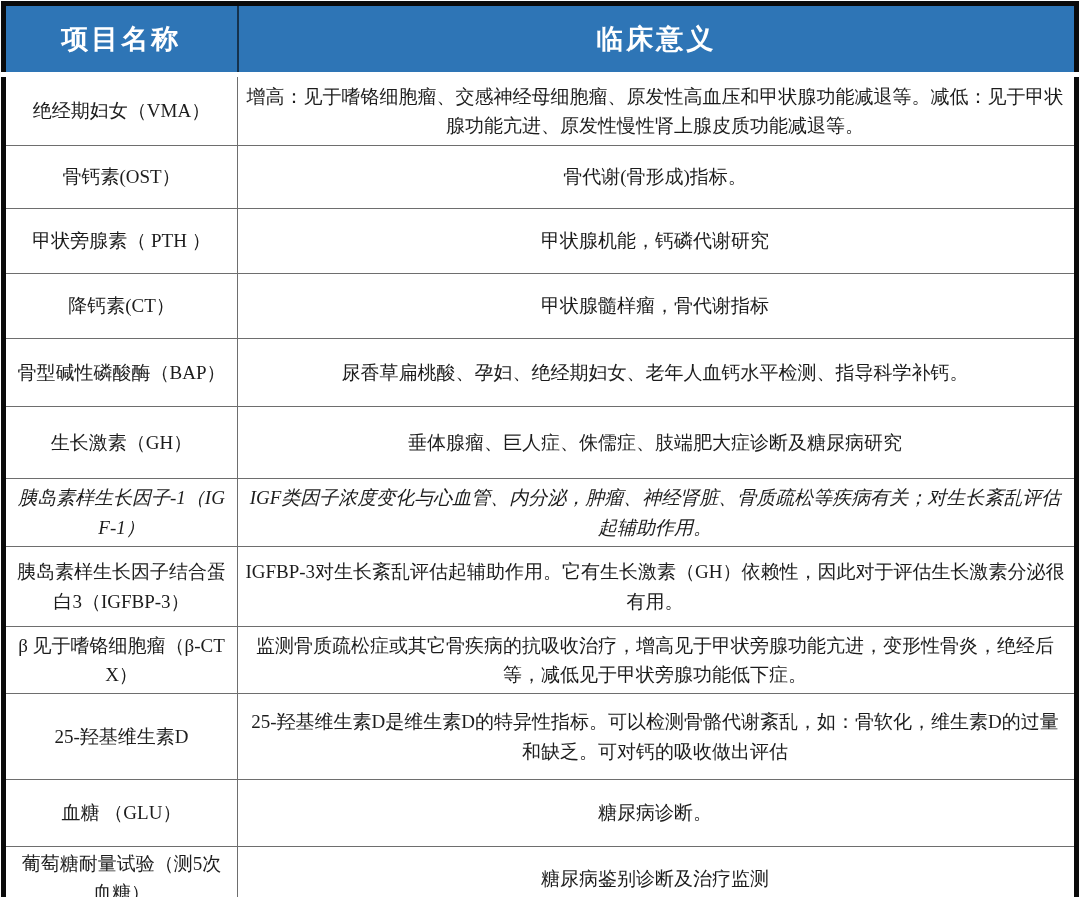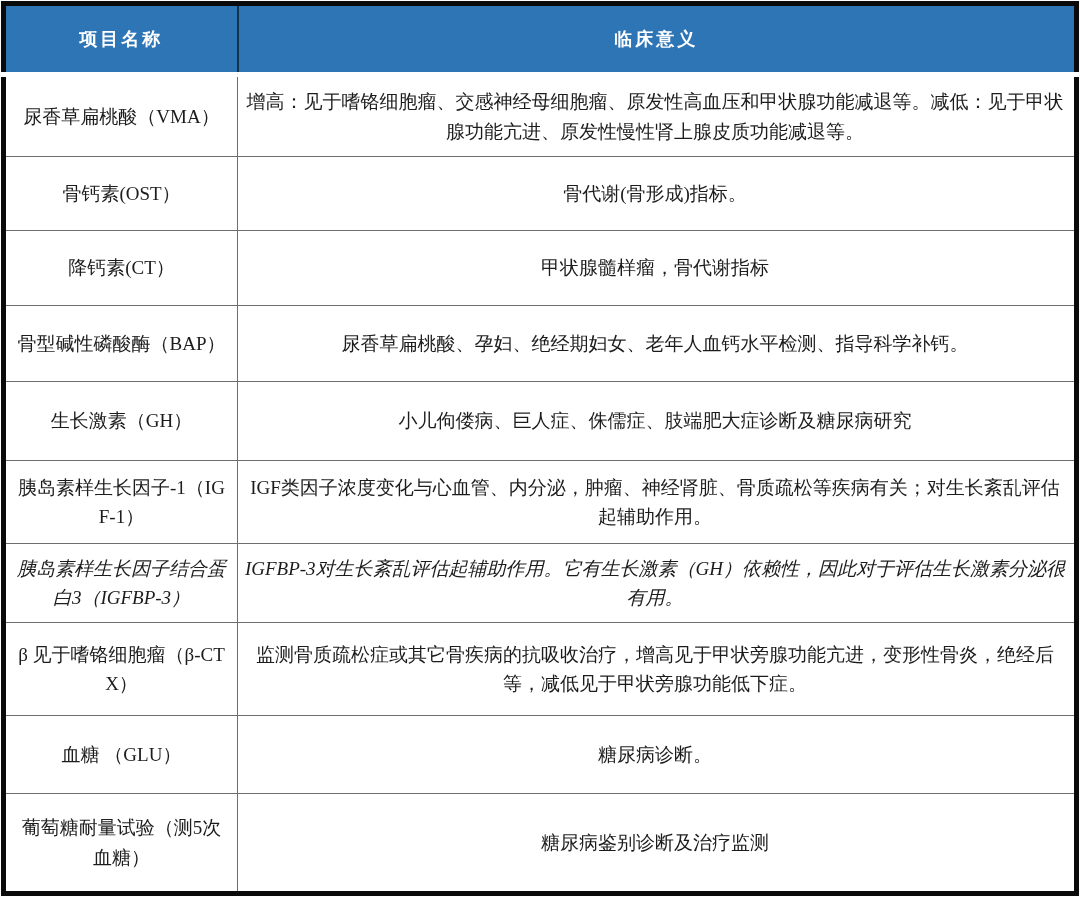--- a/index.html
+++ b/index.html
@@ -22,21 +22,21 @@
     table-layout: fixed;
     border: 5px solid #0a0a0a;
     background: #ffffff;
   }
   col.c-name { width: 234px; }
   col.c-sig  { width: auto; }
 
   thead th {
     background: #2e75b6;
     color: #ffffff;
-    font-size: 18px;
+    font-size: 27px;
     font-weight: bold;
     letter-spacing: 3px;
     height: 64px;
     text-align: center;
     vertical-align: middle;
     border-bottom: 5px solid #ffffff;
   }
   thead th:first-child {
     border-right: 2px solid #15324d;
   }
@@ -82,60 +82,68 @@
       <col class="c-sig">
     </colgroup>
     <thead>
       <tr>
         <th>项目名称</th>
         <th>临床意义</th>
       </tr>
     </thead>
     <tbody>
   <tr>
-    <td class="col-name">尿香草扁桃酸（VMA）</td>
+    <td class="col-name">绝经期妇女（VMA）</td>
     <td class="col-sig">增高：见于嗜铬细胞瘤、交感神经母细胞瘤、原发性高血压和甲状腺功能减退等。减低：见于甲状腺功能亢进、原发性慢性肾上腺皮质功能减退等。</td>
   </tr>
 
   <tr>
     <td class="col-name">骨钙素(OST）</td>
     <td class="col-sig">骨代谢(骨形成)指标。</td>
   </tr>
 
+  <tr>
+    <td class="col-name">甲状旁腺素（ PTH ）</td>
+    <td class="col-sig">甲状腺机能，钙磷代谢研究</td>
+  </tr>
 
   <tr>
     <td class="col-name">降钙素(CT）</td>
     <td class="col-sig">甲状腺髓样瘤，骨代谢指标</td>
   </tr>
 
   <tr>
     <td class="col-name">骨型碱性磷酸酶（BAP）</td>
     <td class="col-sig">尿香草扁桃酸、孕妇、绝经期妇女、老年人血钙水平检测、指导科学补钙。</td>
   </tr>
 
   <tr>
     <td class="col-name">生长激素（GH）</td>
-    <td class="col-sig">小儿佝偻病、巨人症、侏儒症、肢端肥大症诊断及糖尿病研究</td>
+    <td class="col-sig">垂体腺瘤、巨人症、侏儒症、肢端肥大症诊断及糖尿病研究</td>
   </tr>
 
   <tr>
     <td class="col-name">胰岛素样生长因子-1（IGF-1）</td>
     <td class="col-sig">IGF类因子浓度变化与心血管、内分泌，肿瘤、神经肾脏、骨质疏松等疾病有关；对生长紊乱评估起辅助作用。</td>
   </tr>
 
   <tr>
     <td class="col-name">胰岛素样生长因子结合蛋白3（IGFBP-3）</td>
     <td class="col-sig">IGFBP-3对生长紊乱评估起辅助作用。它有生长激素（GH）依赖性，因此对于评估生长激素分泌很有用。</td>
   </tr>
 
   <tr>
     <td class="col-name">β 见于嗜铬细胞瘤（β-CTX）</td>
     <td class="col-sig">监测骨质疏松症或其它骨疾病的抗吸收治疗，增高见于甲状旁腺功能亢进，变形性骨炎，绝经后等，减低见于甲状旁腺功能低下症。</td>
   </tr>
 
+  <tr>
+    <td class="col-name">25-羟基维生素D</td>
+    <td class="col-sig">25-羟基维生素D是维生素D的特异性指标。可以检测骨骼代谢紊乱，如：骨软化，维生素D的过量和缺乏。可对钙的吸收做出评估</td>
+  </tr>
 
   <tr>
     <td class="col-name">血糖 （GLU）</td>
     <td class="col-sig">糖尿病诊断。</td>
   </tr>
 
   <tr>
     <td class="col-name">葡萄糖耐量试验（测5次血糖）</td>
     <td class="col-sig">糖尿病鉴别诊断及治疗监测</td>
   </tr>

